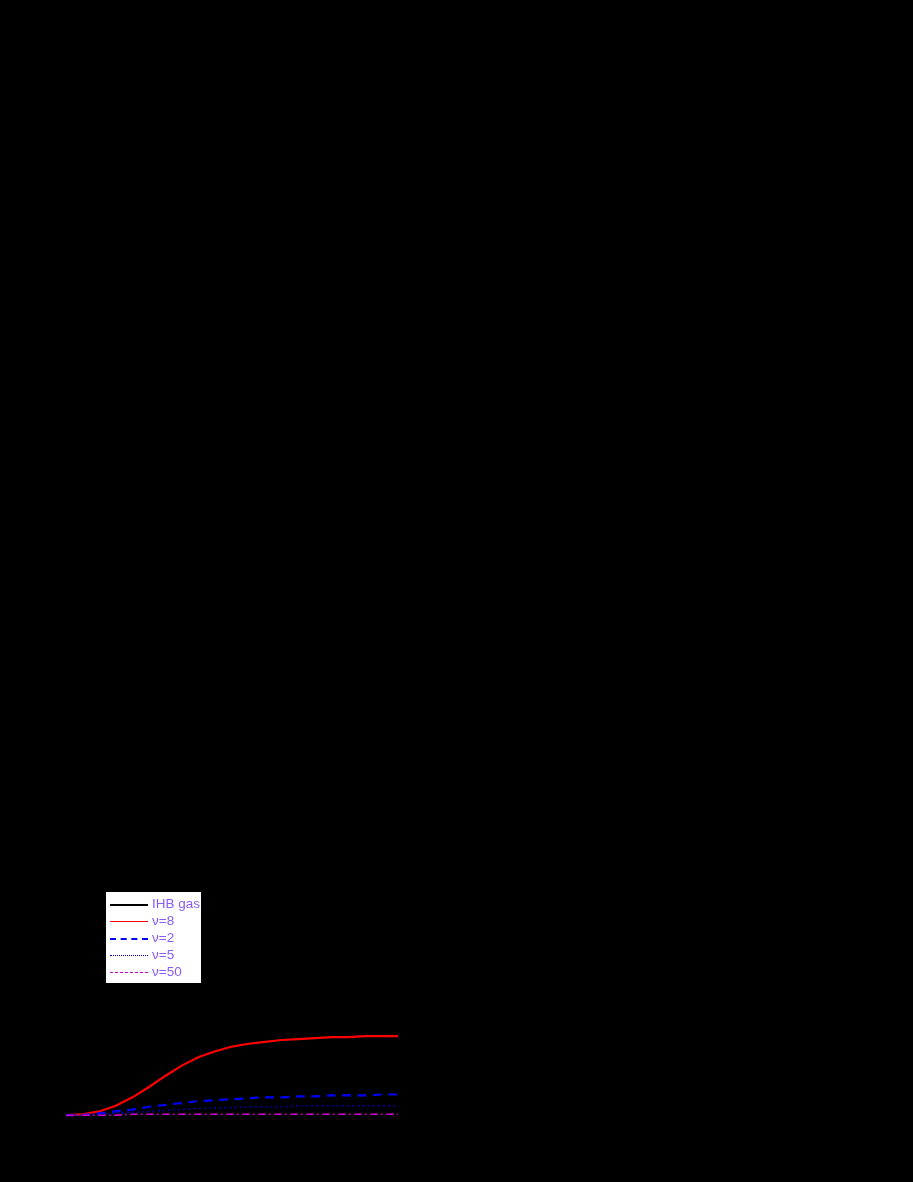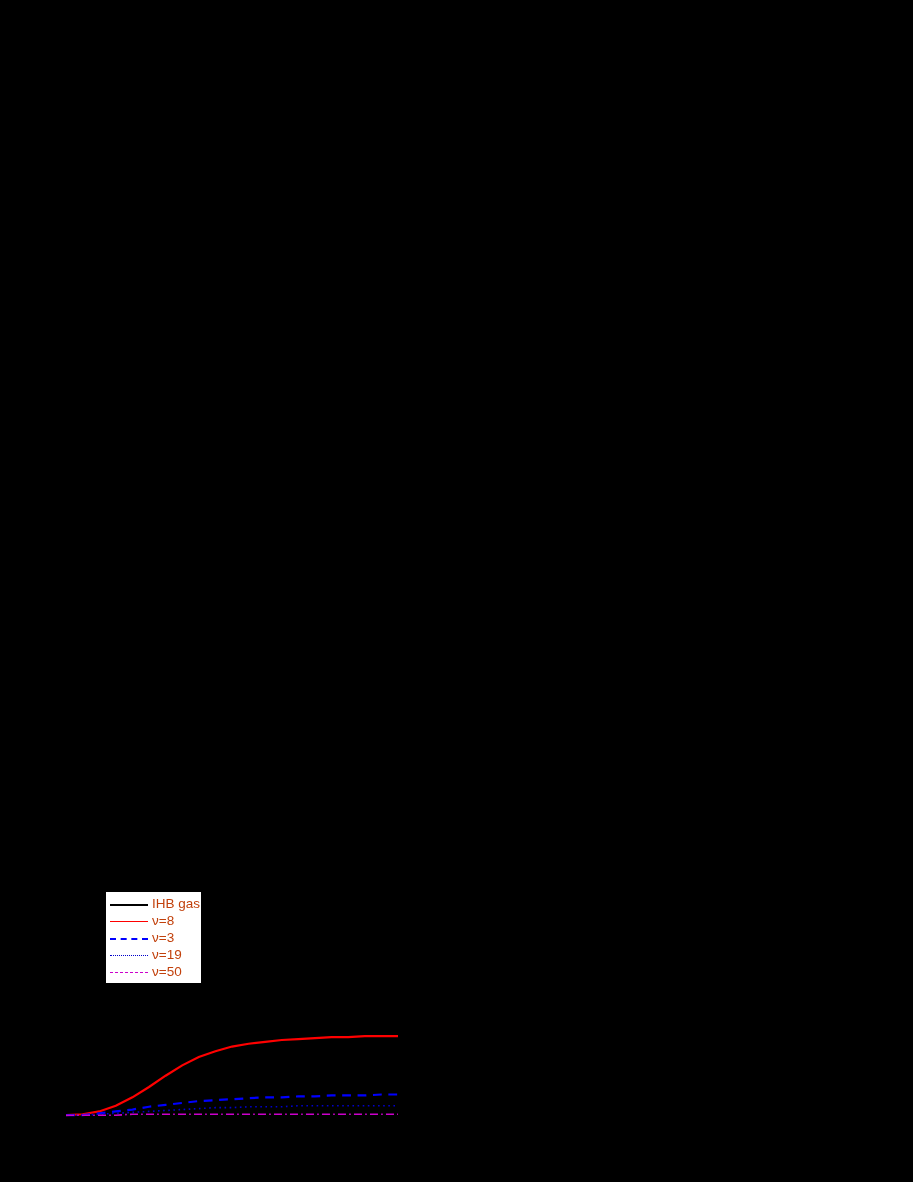--- a/index.html
+++ b/index.html
@@ -54,21 +54,21 @@
     top: 50%;
     display: block;
     height: 0;
   }
   .lw-solid-black { border-top: 2px solid #000000; }
   .lw-solid-red   { border-top: 1.5px solid #ff0000; }
   .lw-dash-blue   { border-top: 2px dashed #0000ff; }
   .lw-dot-blue    { border-top: 1.5px dotted #0000cc; }
   .lw-dashdot-mag { border-top: 1.5px dashed #cc00cc; }
   .legend-label {
-    color: #c2410c;
+    color: #8b5cf6;
     font-size: 13.5px;
     line-height: 14px;
     padding-left: 4px;
     white-space: nowrap;
   }
 
   
   #plot {
     position: absolute;
     left: 66px;
@@ -93,27 +93,27 @@
     <div class="legend-row">
       <span class="legend-sample">
           <i class="lw-solid-red"></i>
         </span>
       <span class="legend-label nu">ν=8</span>
     </div>
     <div class="legend-row">
       <span class="legend-sample">
           <i class="lw-dash-blue"></i>
         </span>
-      <span class="legend-label nu">ν=3</span>
+      <span class="legend-label nu">ν=2</span>
     </div>
     <div class="legend-row">
       <span class="legend-sample">
           <i class="lw-dot-blue"></i>
         </span>
-      <span class="legend-label nu">ν=19</span>
+      <span class="legend-label nu">ν=5</span>
     </div>
     <div class="legend-row">
       <span class="legend-sample">
           <i class="lw-dashdot-mag"></i>
         </span>
       <span class="legend-label nu">ν=50</span>
     </div>
   </div>
 
   <div id="plot">

